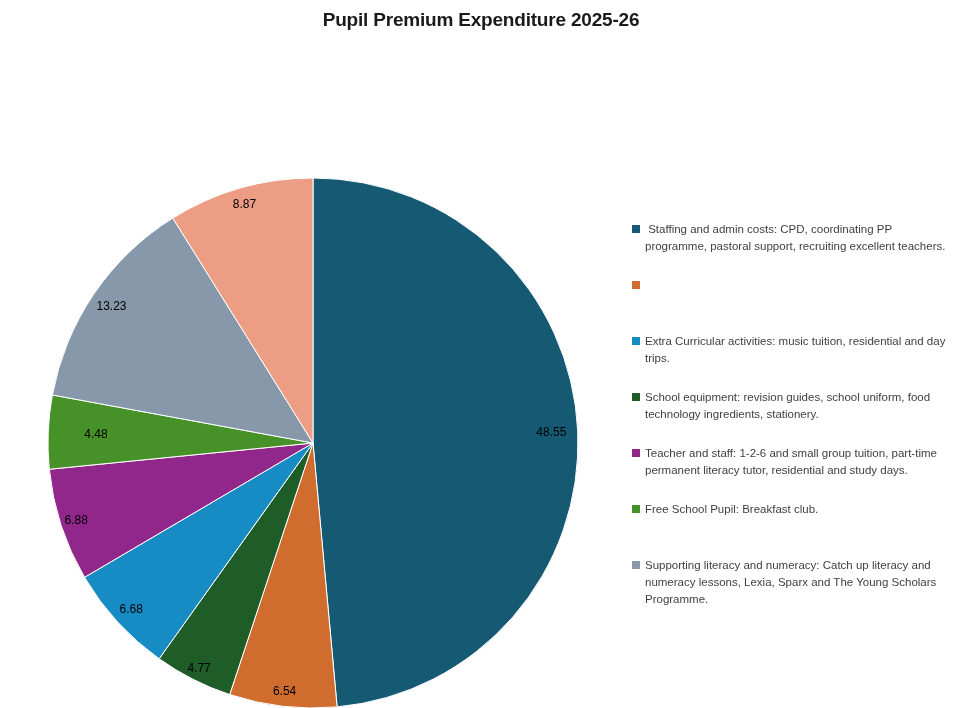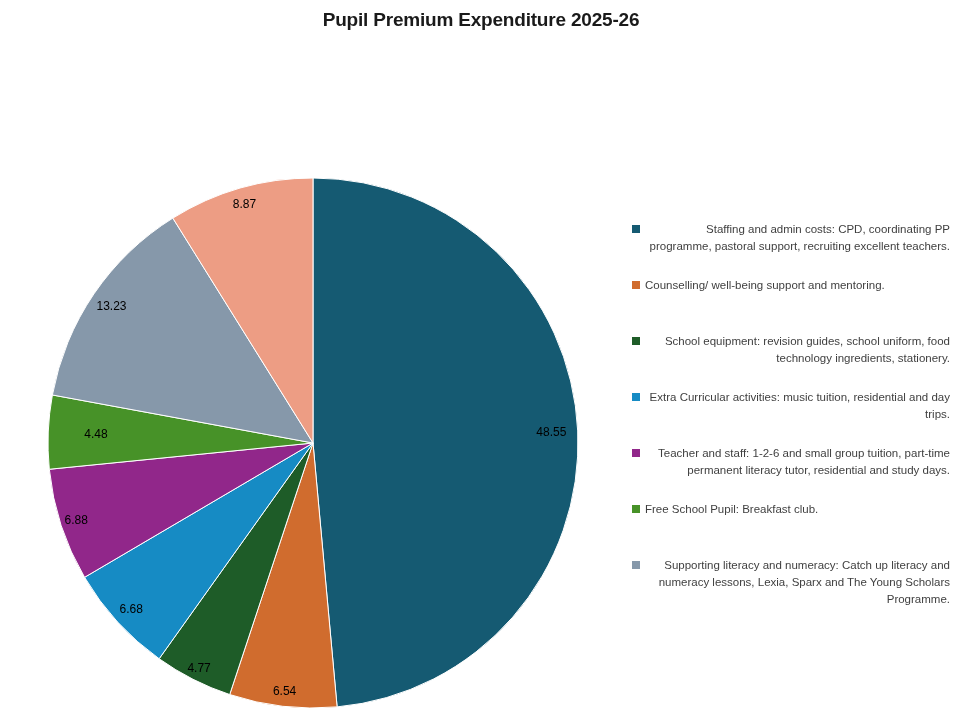--- a/index.html
+++ b/index.html
@@ -35,21 +35,20 @@
     font-family: "Liberation Sans", sans-serif;
     font-size: 12px;
     fill: #000000;
     text-anchor: middle;
   }
   .legend {
     position: absolute;
     left: 632px;
     top: 221px;
     width: 318px;
-    text-align: right;
   }
   .legend-item {
     display: flex;
     align-items: flex-start;
     height: 56px;
     font-size: 11.5px;
     line-height: 17px;
     color: #3f3f3f;
   }
   .swatch {
@@ -88,29 +87,28 @@
       <text x="244.5" y="207.5" class="dlabel">8.87</text>
     </svg>
 
   <div class="legend">
       <div class="legend-item">
         <span class="swatch" style="background: rgb(21, 90, 114);"></span>
         <span class="ltext"> Staffing and admin costs: CPD, coordinating PP programme, pastoral support, recruiting excellent teachers.</span>
       </div>
       <div class="legend-item">
         <span class="swatch" style="background: rgb(208, 108, 46);"></span>
-        <span class="ltext">Counselling/ well-being support and mentoring.</span>
+      </div>
+      <div class="legend-item">
+        <span class="swatch" style="background: rgb(22, 139, 196);"></span>
+        <span class="ltext">Extra Curricular activities: music tuition, residential and day trips.</span>
       </div>
       <div class="legend-item">
         <span class="swatch" style="background: rgb(30, 92, 40);"></span>
         <span class="ltext">School equipment: revision guides, school uniform, food technology ingredients, stationery.</span>
-      </div>
-      <div class="legend-item">
-        <span class="swatch" style="background: rgb(22, 139, 196);"></span>
-        <span class="ltext">Extra Curricular activities: music tuition, residential and day trips.</span>
       </div>
       <div class="legend-item">
         <span class="swatch" style="background: rgb(145, 39, 138);"></span>
         <span class="ltext">Teacher and staff: 1-2-6 and small group tuition, part-time permanent literacy tutor, residential and study days.</span>
       </div>
       <div class="legend-item">
         <span class="swatch" style="background: rgb(71, 146, 40);"></span>
         <span class="ltext">Free School Pupil: Breakfast club.</span>
       </div>
       <div class="legend-item">

